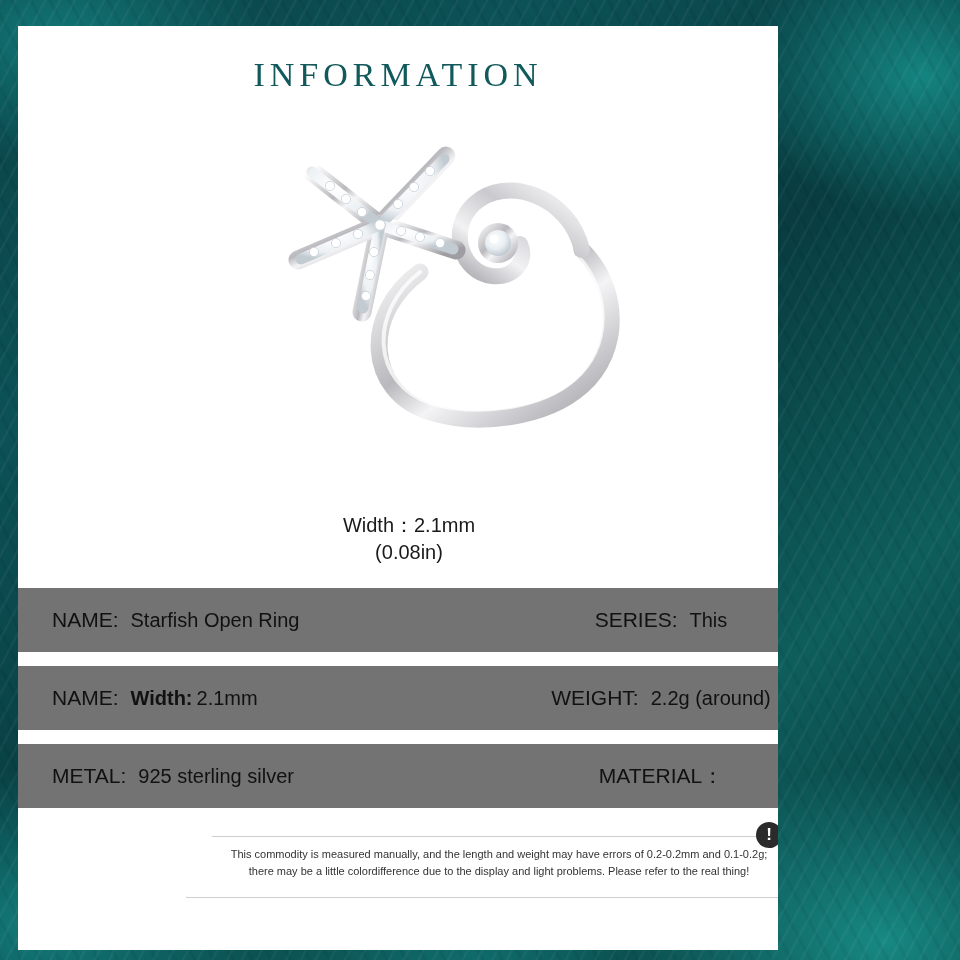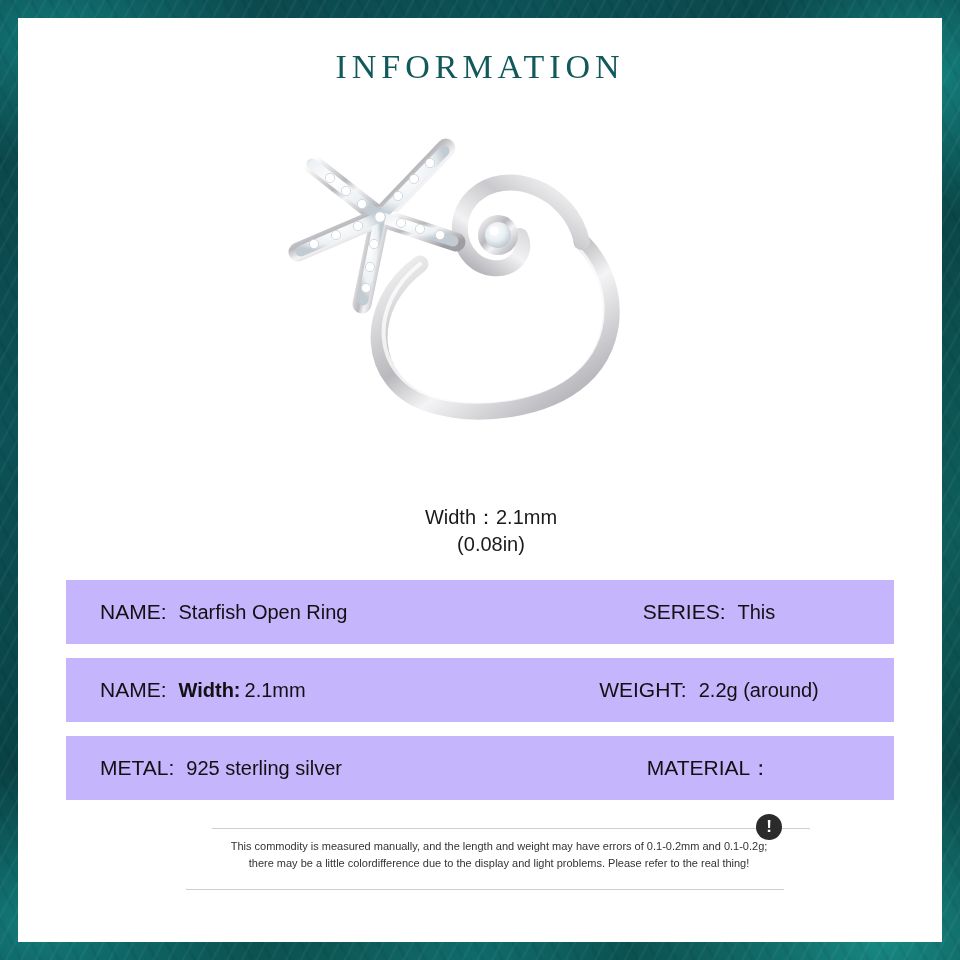--- a/index.html
+++ b/index.html
@@ -26,22 +26,22 @@
   }
   .bg-swirl {
     position: absolute; inset: 0;
     background:
       repeating-linear-gradient(118deg, rgba(255,255,255,0.045) 0px, rgba(255,255,255,0.045) 2px, rgba(255,255,255,0) 3px, rgba(255,255,255,0) 13px),
       repeating-linear-gradient(62deg, rgba(0,0,0,0.05) 0px, rgba(0,0,0,0.05) 3px, rgba(0,0,0,0) 4px, rgba(0,0,0,0) 17px);
     opacity: 0.9;
   }
   .card {
     position: absolute;
-    left: 18px; top: 18px;
-    width: 924px; height: 924px;
+    left: 18px; top: 26px;
+    width: 760px; height: 924px;
     background: #ffffff;
     overflow: hidden;
   }
   .title {
     text-align: center;
     margin-top: 30px;
     font-family: "Liberation Serif", serif;
     font-size: 34px;
     letter-spacing: 5px;
     color: #12595c;
@@ -69,21 +69,21 @@
     padding-left: 22px;
   }
 
   
   .spec-table {
     margin: 22px auto 0 auto;
     width: 828px;
   }
   .spec-row {
     display: flex;
-    background: #c4b5fd;
+    background: #737373;
     height: 64px;
     margin-bottom: 14px;
     align-items: center;
   }
   .spec-cell {
     display: flex;
     align-items: baseline;
     padding-left: 34px;
   }
   .spec-cell.left { width: 424px; }
@@ -268,18 +268,18 @@
         <span class="spec-label">MATERIAL：</span>
       </div>
     </div>
 
   </div>
 
   <div class="note-area">
     <div class="note-banner"></div>
     <div class="note-badge">!</div>
     <div class="note-text">
-      <div>This commodity is measured manually, and the length and weight may have errors of 0.1-0.2mm and 0.1-0.2g;</div>
+      <div>This commodity is measured manually, and the length and weight may have errors of 0.2-0.2mm and 0.1-0.2g;</div>
       <div>there may be a little colordifference due to the display and light problems. Please refer to the real thing!</div>
     </div>
   </div>
 
 </div>
 
 </body></html>

